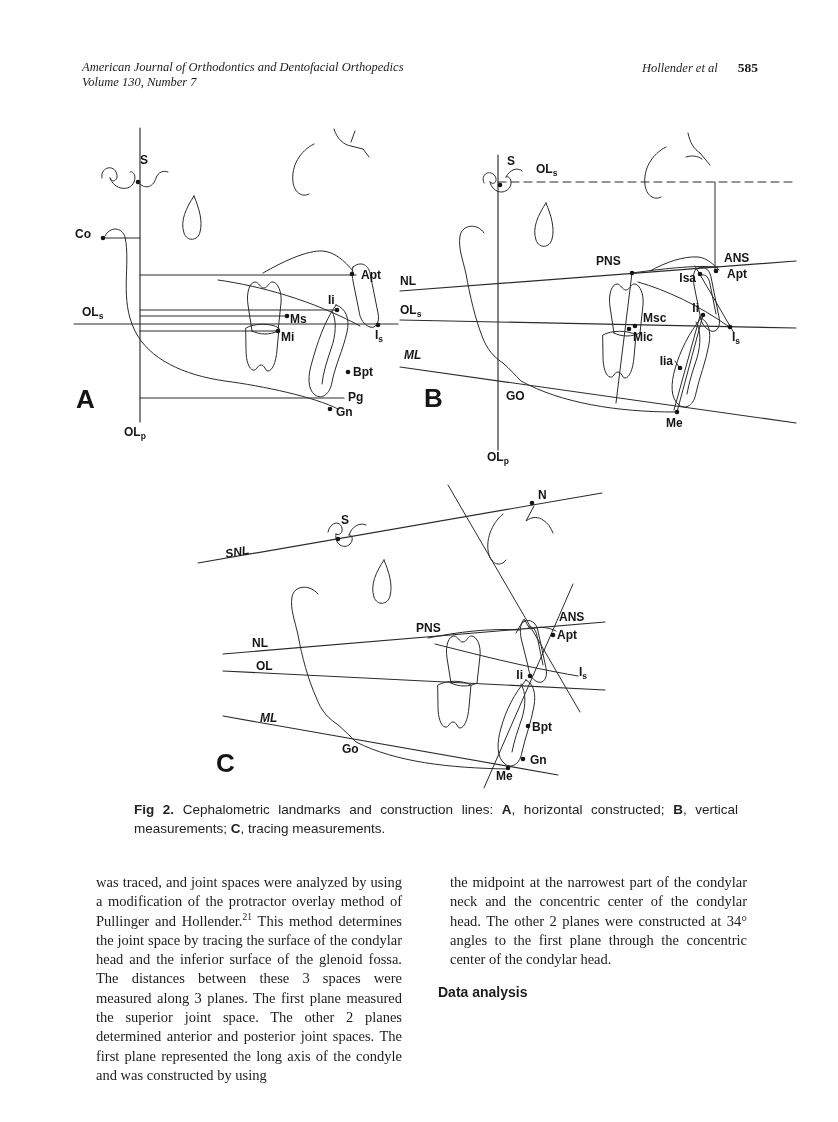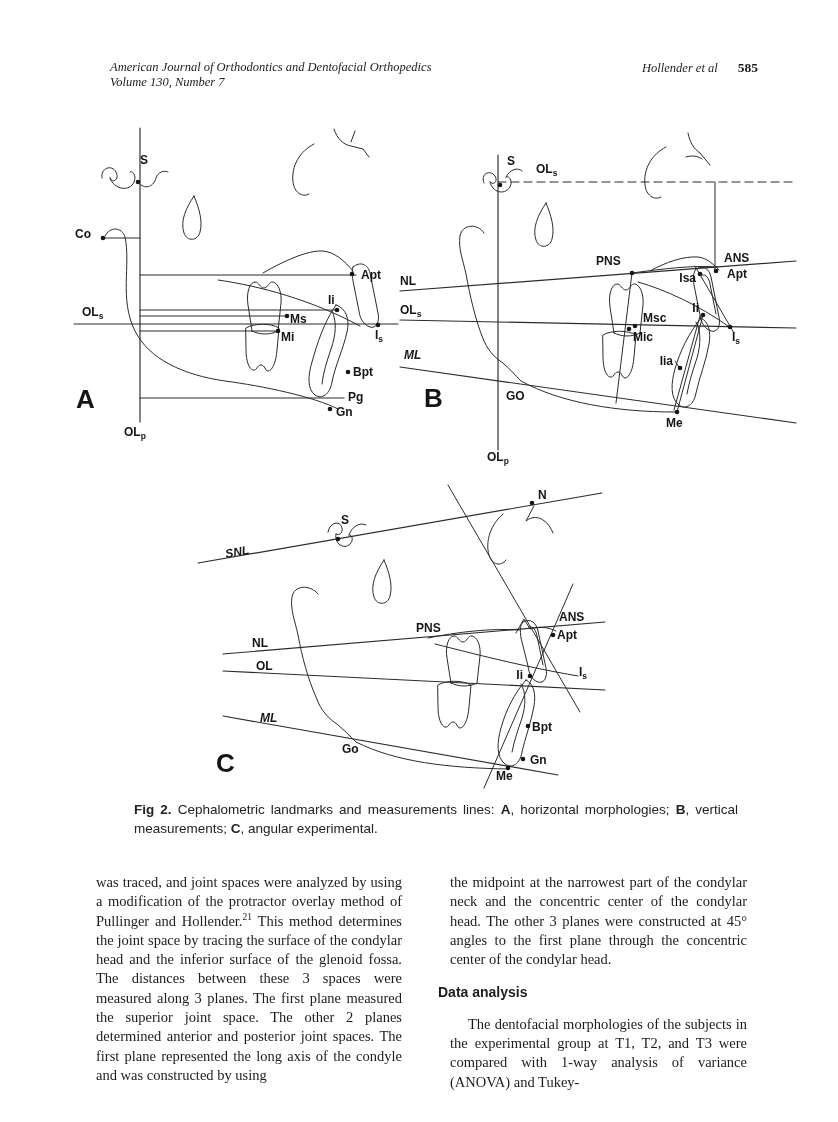--- a/index.html
+++ b/index.html
@@ -2,21 +2,21 @@
 <html><head>
 <meta charset="utf-8">
 <style>
   html,body { margin:0; padding:0; background:#d8d8d8; }
   .page {
     position:relative; width:838px; height:1122px; margin:0 auto;
     background:#ffffff; overflow:hidden;
     font-family:"Liberation Serif", serif; color:#1c1c1c;
   }
   
-  .hdr-left { position:absolute; left:82px; top:60px; font-style:italic; font-size:12.5px; line-height:15px;margin-left:28px; }
+  .hdr-left { position:absolute; left:82px; top:60px; font-style:italic; font-size:12.5px; line-height:15px; }
   .hdr-right { position:absolute; right:80px; top:60px; font-size:12.5px; text-align:right; }
   .hdr-right .auth { font-style:italic; }
   .hdr-right .pg { font-weight:bold; font-style:normal; font-size:13.5px; margin-left:20px; }
   
   .fig svg { position:absolute; overflow:visible; }
   #svgA { left:60px;  top:120px; }
   #svgB { left:398px; top:125px; }
   #svgC { left:190px; top:472px; }
   svg path, svg line, svg polyline { stroke:#2b2b2b; fill:none; stroke-width:1; stroke-linejoin:round; stroke-linecap:round; }
   svg .cl { stroke-width:1.15; }
@@ -218,27 +218,26 @@
       <text x="389" y="204"><tspan>I</tspan><tspan class="sub" dy="2.5">s</tspan></text>
       <text class="ital" x="70" y="250">ML</text>
       <text x="152" y="281">Go</text>
       <text x="342" y="259">Bpt</text>
       <text x="340" y="292">Gn</text>
       <text x="306" y="308">Me</text>
       <text class="panel-letter" x="26" y="300">C</text>
     </svg>
 
     <div class="caption">
-      <b>Fig 2.</b><span> Cephalometric landmarks and measurements lines: </span><b>A</b><span>, horizontal morphologies; </span><b>B</b><span>, vertical measurements; </span><b>C</b><span>, angular experimental.</span>
+      <b>Fig 2.</b><span> Cephalometric landmarks and construction lines: </span><b>A</b><span>, horizontal constructed; </span><b>B</b><span>, vertical measurements; </span><b>C</b><span>, tracing measurements.</span>
     </div>
   </div>
 
   <div class="col col-left">
     <p><span>was traced, and joint spaces were analyzed by using a modification of the protractor overlay method of Pullinger and Hollender.</span><sup>21</sup><span> This method determines the joint space by tracing the surface of the condylar head and the inferior surface of the glenoid fossa. The distances between these 3 spaces were measured along 3 planes. The first plane measured the superior joint space. The other 2 planes determined anterior and posterior joint spaces. The first plane represented the long axis of the condyle and was constructed by using</span></p>
   </div>
 
   <div class="col col-right">
-    <p>the midpoint at the narrowest part of the condylar neck and the concentric center of the condylar head. The other 3 planes were constructed at 45° angles to the first plane through the concentric center of the condylar head.</p>
+    <p>the midpoint at the narrowest part of the condylar neck and the concentric center of the condylar head. The other 2 planes were constructed at 34° angles to the first plane through the concentric center of the condylar head.</p>
     <div class="subhead">Data analysis</div>
-    <p class="indent">The dentofacial morphologies of the subjects in the experimental group at T1, T2, and T3 were compared with 1-way analysis of variance (ANOVA) and Tukey-</p>
   </div>
 
 </div>
 
 </body></html>

